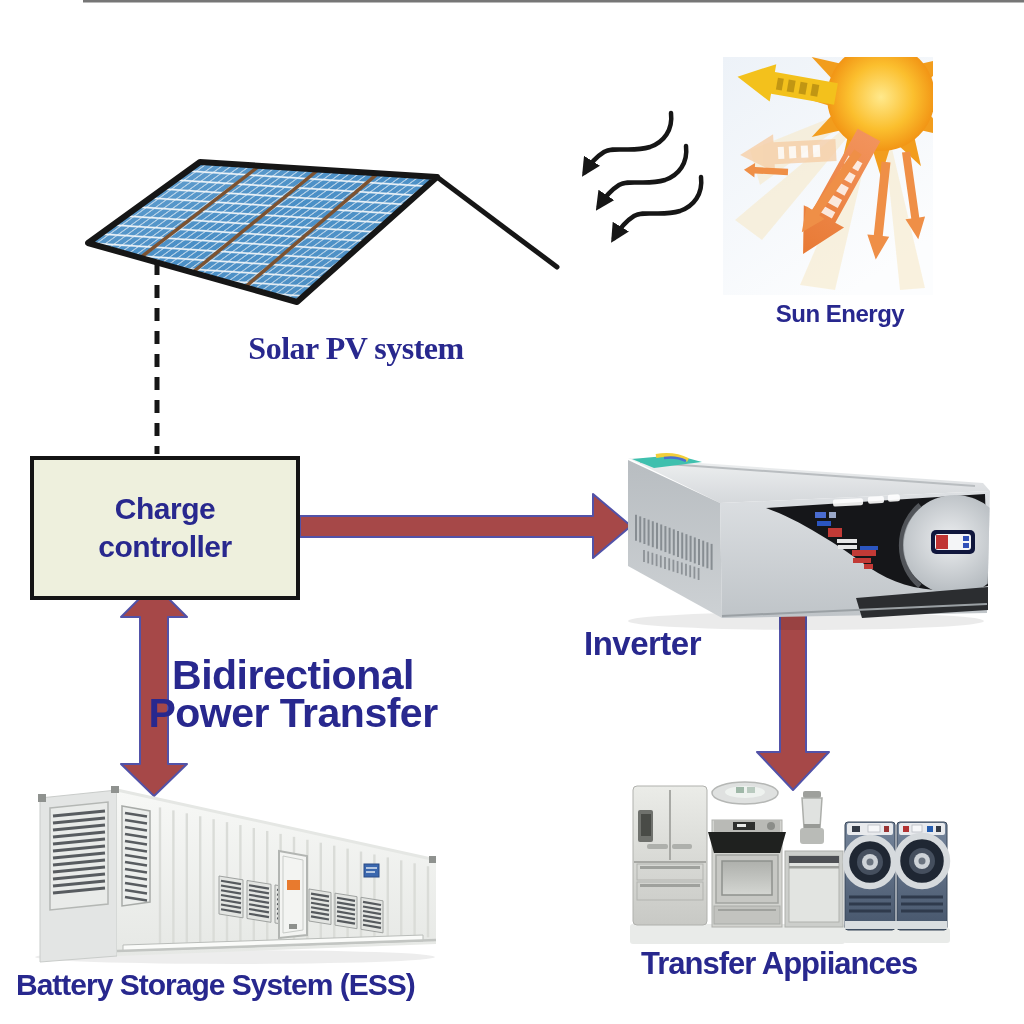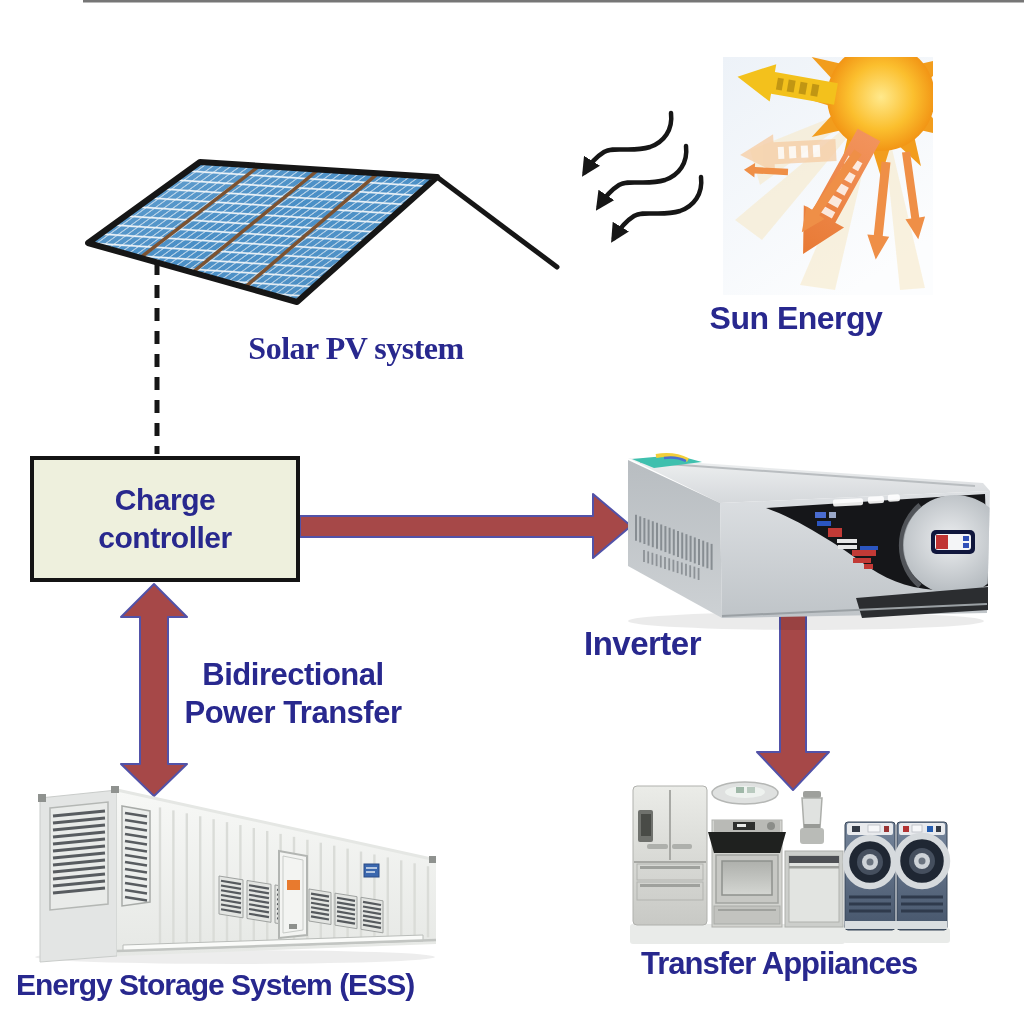--- a/index.html
+++ b/index.html
@@ -7,30 +7,30 @@
     position:relative;width:1024px;height:1024px;overflow:hidden;background:#fff;
     font-family:"Liberation Sans","DejaVu Sans",sans-serif;
   }
   .canvas svg{position:absolute;inset:0;}
   .lbl{
     position:absolute;font-weight:bold;color:var(--label-text,#28288e);
     white-space:pre-line;letter-spacing:-0.5px;line-height:1.15;
   }
   .lbl.center{text-align:center;}
   #charge-box{
-    position:absolute;left:30px;top:456px;width:270px;height:126px;box-sizing:border-box;
+    position:absolute;left:30px;top:456px;width:270px;height:144px;box-sizing:border-box;
     background:var(--controller-box-fill,#eef0dd);
     border:4px solid var(--controller-box-border,#111);
     display:flex;align-items:center;justify-content:center;
   }
   #charge-box .lbl{position:static;text-align:center;font-size:30px;line-height:38px;}
   #solar-label{left:196px;top:330px;width:320px;font-size:32px;font-family:Liberation Serif, serif;}
-  #sun-label{left:636px;top:300px;width:320px;font-size:32px;}
+  #sun-label{left:680px;top:300px;width:320px;font-size:24px;}
   #inverter-label{left:584px;top:625px;font-size:33px;text-align:right;}
-  #bidir-label{left:133px;top:656px;width:320px;font-size:31px;line-height:38px;}
+  #bidir-label{left:133px;top:656px;width:320px;font-size:41px;line-height:38px;}
   #battery-label{left:16px;top:968px;font-size:30px;letter-spacing:-1px;}
   #appliances-label{left:641px;top:946px;font-size:31px;letter-spacing:-1px;}
 </style>
 </head>
 <body>
 
 <div class="canvas">
 
 <svg id="art" viewBox="0 0 1024 1024" width="1024" height="1024">
   <defs>
@@ -488,16 +488,16 @@
 
 <div id="charge-box">
   <div class="lbl">Charge
 controller</div>
 </div>
 <div id="solar-label" class="lbl center">Solar PV system</div>
 <div id="sun-label" class="lbl center">Sun Energy</div>
 <div id="inverter-label" class="lbl">Inverter</div>
 <div id="bidir-label" class="lbl center">Bidirectional
 Power Transfer</div>
-<div id="battery-label" class="lbl">Energy Storage System (ESS)</div>
+<div id="battery-label" class="lbl">Battery Storage System (ESS)</div>
 <div id="appliances-label" class="lbl">Transfer Appiiances</div>
 
 </div>
 
 </body></html>

